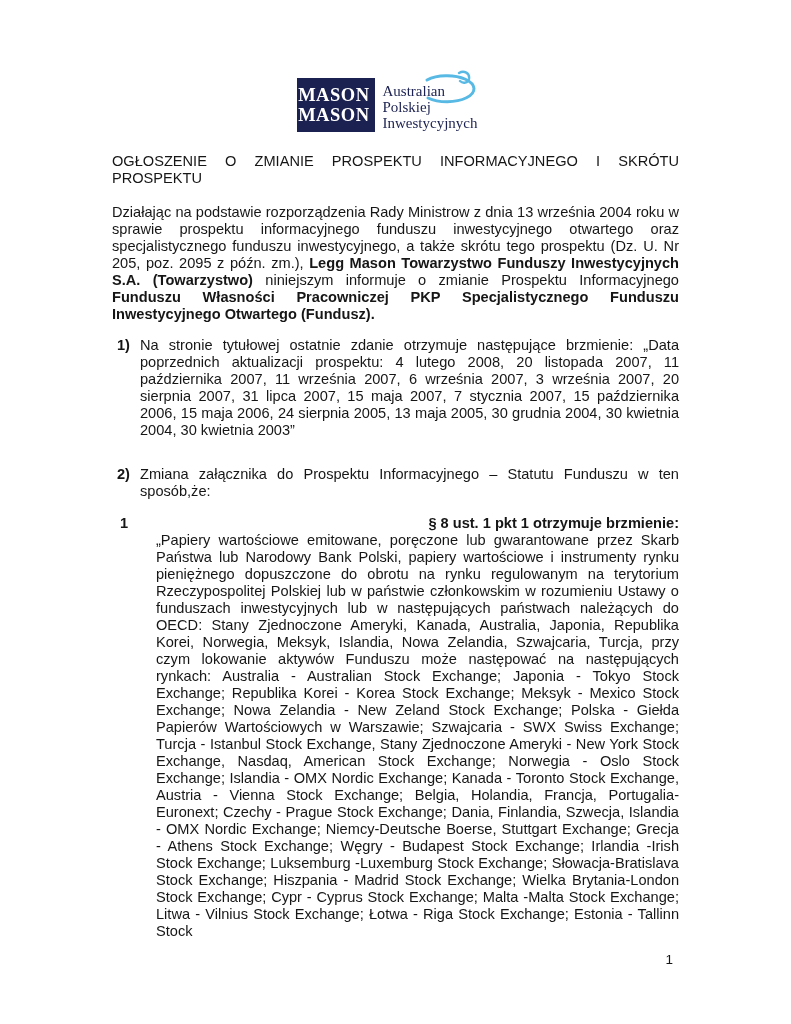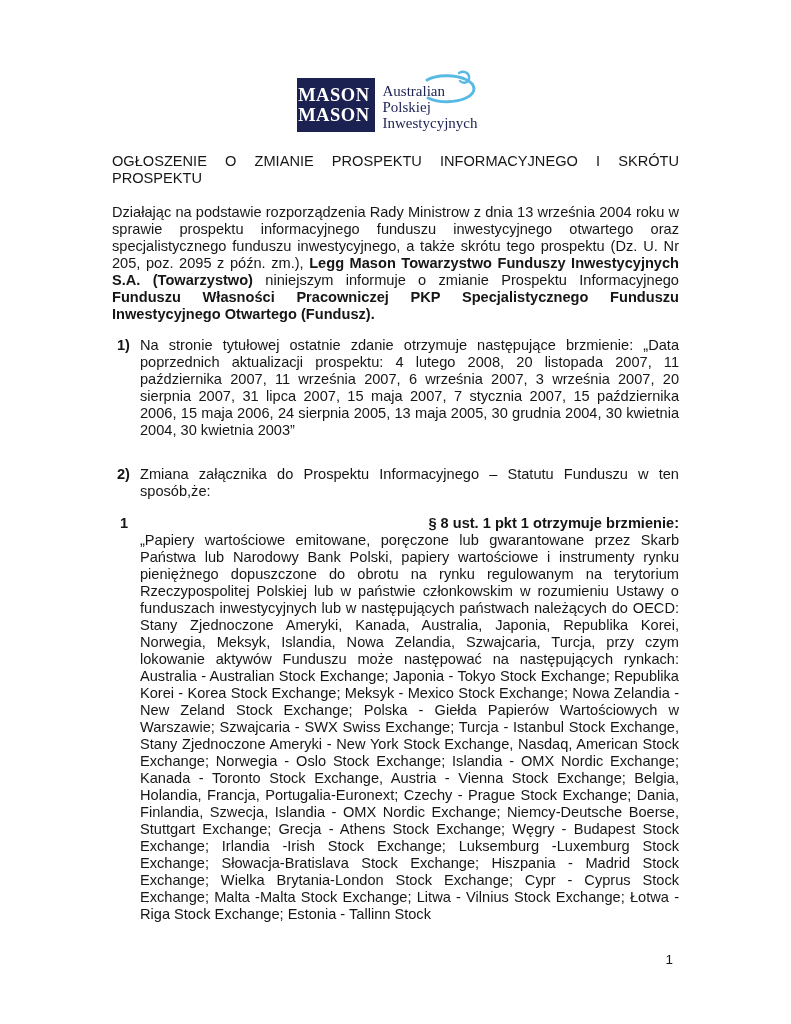--- a/index.html
+++ b/index.html
@@ -34,21 +34,21 @@
   .lead { margin-top:20px; padding-left:16px; }
   .item { display:flex; }
   .item-1 { margin-top:14px; }
   .item-2 { margin-top:27px; }
   .marker { flex:0 0 28px; padding-left:5px; font-weight:bold; }
   .item-text { flex:1; text-align:justify; }
   .statute { display:flex; margin-top:15px; }
   .statute .marker { padding-left:8px; }
   .statute-content { flex:1; }
   .statute-heading { font-weight:bold;text-align:right; }
-  .statute-body { text-align:justify; }
+  .statute-body { text-align:justify;margin-left:16px; }
   .page-number { position:absolute; top:951px; right:118px; font-size:13.5px; }
 </style>
 </head>
 <body>
 
 <div class="page">
 
   <div class="logo-row">
     <div class="logo-mark">
       <div>MASON</div>

